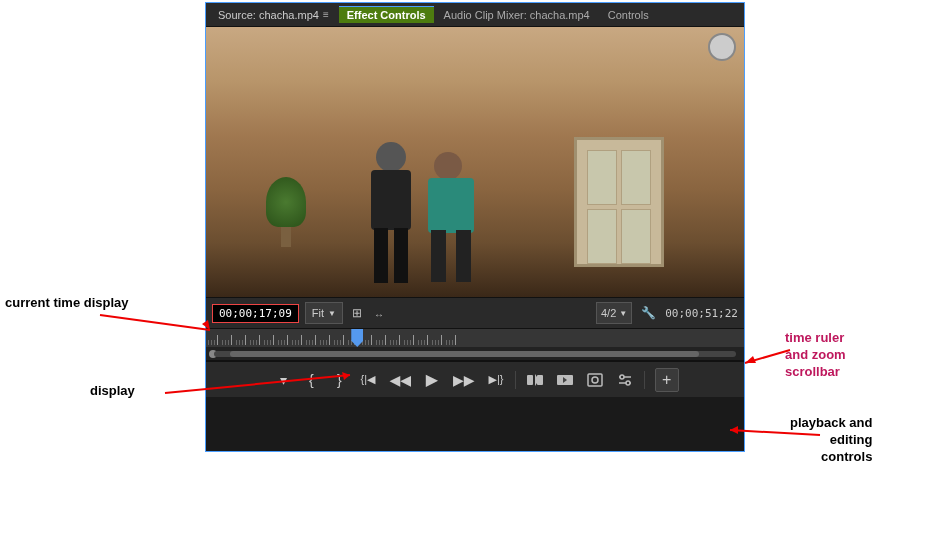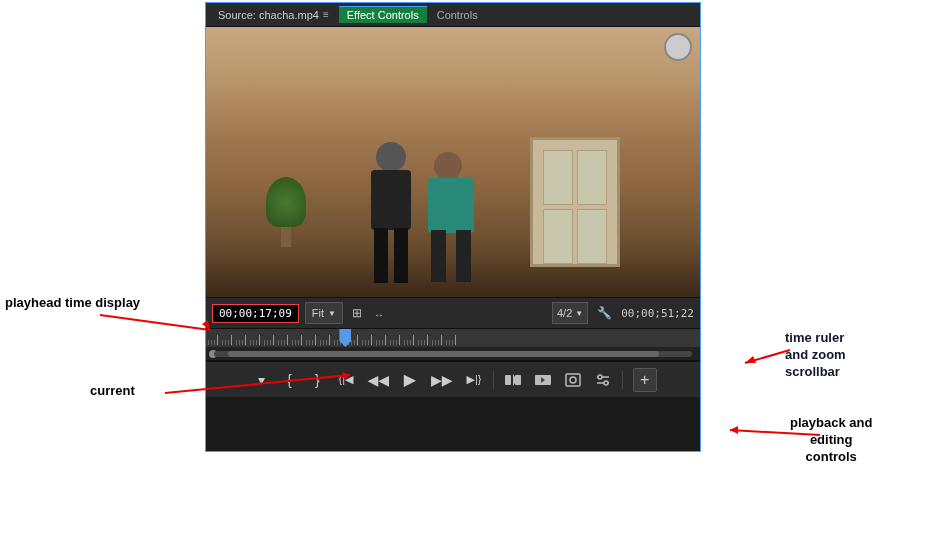--- a/index.html
+++ b/index.html
@@ -11,21 +11,21 @@
       font-size: 12px;
       position: relative;
       overflow: hidden;
     }
 
     
     .panel {
       position: absolute;
       left: 205px;
       top: 2px;
-      width: 496px;
+      width: 540px;
       height: 450px;
       background: #1a1a1a;
       border: 1.5px solid #4a9eff;
     }
 
     
     .tab-bar {
       display: flex;
       align-items: center;
       background: #2a2a2a;
@@ -41,22 +41,23 @@
       gap: 4px;
       padding: 2px 8px;
       font-size: 11px;
       color: #aaa;
       cursor: pointer;
       white-space: nowrap;
     }
 
     .tab-item.active {
       color: #fff;
-      background: #15803d;
+      background: #4d7c0f;
       border-top: 1.5px solid #4a9eff;
+      font-weight: bold;
     }
 
     
     .video-area {
       width: 100%;
       height: 270px;
       background: #0d0d0d;
       position: relative;
       overflow: hidden;
     }
@@ -285,20 +286,23 @@
 
 <div class="panel">
 
   <div class="tab-bar">
     <div class="tab-item">
       <span style="color:#ccc;font-size:11px;">Source: chacha.mp4</span>
       <span style="color:#aaa;font-size:10px;">≡</span>
     </div>
     <div class="tab-item active">
       <span>Effect Controls</span>
+    </div>
+    <div class="tab-item">
+      <span>Audio Clip Mixer: chacha.mp4</span>
     </div>
     <div class="tab-item">
       <span>Controls</span>
     </div>
   </div>
 
   <div class="video-area">
     <div class="video-placeholder">
 
       <div style="position:absolute;right:80px;bottom:30px;width:90px;height:130px;background:#c8b99a;border:3px solid #a09070;">
@@ -481,42 +485,42 @@
           <circle cx="5" cy="4" r="2" fill="#2a2a2a" stroke="#bbb" stroke-width="1.5"></circle>
           <circle cx="11" cy="10" r="2" fill="#2a2a2a" stroke="#bbb" stroke-width="1.5"></circle>
         </svg>
     </button>
     <div class="pb-separator"></div>
     <button class="pb-btn-plus">+</button>
   </div>
 </div>
 
 <div style="position:absolute;left:5px;top:295px;font-size:13px;font-weight:900;color:#000;text-align:right;line-height:1.3;">
-  <span>playhead
+  <span>current
 time display</span>
 </div>
 
 <svg style="position:absolute;left:0;top:0;width:951px;height:538px;pointer-events:none;">
 
   <line x1="100" y1="315" x2="210" y2="330" stroke="#e00" stroke-width="2"></line>
   <polygon points="210,330 202,324 208,320" fill="#e00"></polygon>
 
   <line x1="790" y1="350" x2="745" y2="363" stroke="#e00" stroke-width="2"></line>
   <polygon points="745,363 753,356 756,363" fill="#e00"></polygon>
 
   <line x1="165" y1="393" x2="350" y2="375" stroke="#e00" stroke-width="2"></line>
   <polygon points="350,375 342,372 344,380" fill="#e00"></polygon>
 
   <line x1="820" y1="435" x2="730" y2="430" stroke="#e00" stroke-width="2"></line>
   <polygon points="730,430 738,426 738,434" fill="#e00"></polygon>
 </svg>
 
-<div style="position:absolute;left:785px;top:330px;font-size:13px;font-weight:900;color:#0f172a;text-align:left;line-height:1.3;">
+<div style="position:absolute;left:785px;top:330px;font-size:13px;font-weight:900;color:#be185d;text-align:left;line-height:1.3;">
   time ruler<br>and zoom<br>scrollbar
 </div>
 
 <div style="position:absolute;left:90px;top:383px;font-size:13px;font-weight:900;color:#000;text-align:right;line-height:1.3;">
-  current
+  display
 </div>
 
-<div style="position:absolute;left:790px;top:415px;font-size:13px;font-weight:900;color:#000;text-align:center;line-height:1.3;">
+<div style="position:absolute;left:790px;top:415px;font-size:13px;font-weight:900;color:#000;text-align:right;line-height:1.3;">
   playback and<br>editing<br>controls
 </div>
 
 </body></html>

